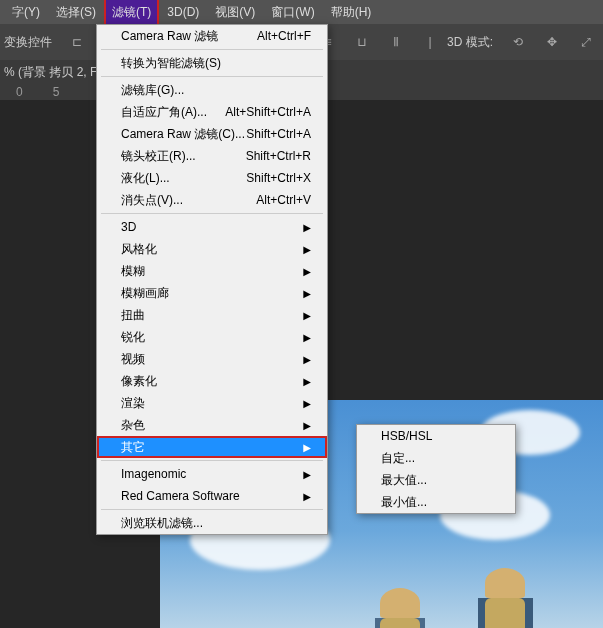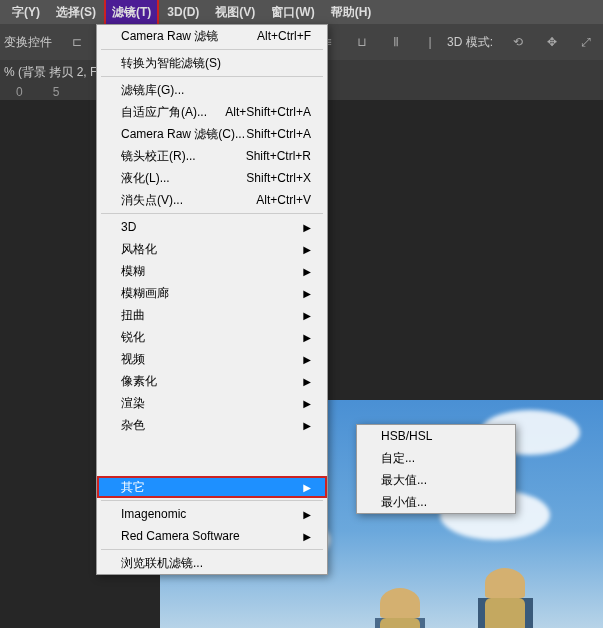--- a/index.html
+++ b/index.html
@@ -1,39 +1,39 @@
 <!DOCTYPE html>
 <html><head>
 <meta charset="utf-8">
 <style>
   * { margin: 0; padding: 0; box-sizing: border-box; font-family: "Microsoft YaHei", sans-serif; font-size: 12px; }
   body { background: #535353; width: 603px; height: 628px; overflow: hidden; position: relative; }
   
-  .menubar { background: #535353; height: 24px; display: flex; align-items: center; padding-left: 4px; color: #ddd; font-weight: bold; }
+  .menubar { background: #535353; height: 24px; display: flex; align-items: center; padding-left: 4px; color: #ddd; }
   .menubar-item { padding: 4px 8px; cursor: pointer; }
   .menubar-item.active { background: #4c1d95; border: 2px solid #cc2222; padding: 9px 6px; }
   
   .toolbar { background: #434343; height: 36px; display: flex; align-items: center; padding-left: 4px; color: #ccc; }
   .toolbar-label { margin-right: 8px; }
   .tool-icon { width: 26px; height: 26px; margin: 0 4px; display: inline-flex; align-items: center; justify-content: center; color: #aaa; }
   
   .tab-bar { background: #3a3a3a; height: 24px; display: flex; align-items: center; padding-left: 4px; color: #ccc; }
   
   .ruler-h { background: #3a3a3a; height: 16px; display: flex; align-items: center; color: #999; font-size: 10px; padding-left: 16px; }
   .ruler-tick { margin-right: 30px; }
   
   .canvas-area { position: absolute; left: 0; top: 100px; right: 0; bottom: 0; background: #262626; }
   
   .photo { position: absolute; left: 160px; top: 300px; width: 443px; height: 328px; 
     background: linear-gradient(to bottom, #4a90d4 0%, #6ba8dc 40%, #b8d4e8 70%, #d4b896 100%); overflow: hidden; }
   .cloud { position: absolute; background: rgba(255,255,255,0.85); border-radius: 50%; filter: blur(2px); }
   
   .dropdown { position: absolute; left: 96px; top: 24px; width: 232px; background: #f0f0f0; border: 1px solid #999; box-shadow: 2px 2px 8px rgba(0,0,0,0.4); }
   .menu-item { display: flex; justify-content: space-between; align-items: center; padding: 4px 16px 4px 24px; color: #000; cursor: pointer; height: 22px; }
-  .menu-item.highlighted { background: #1e90ff; color: #fff; border: 2px solid #cc2222; padding: 2px 14px 2px 22px; margin-top: 40px; }
+  .menu-item.highlighted { background: #1e90ff; color: #fff; border: 2px solid #cc2222; padding: 2px 14px 2px 22px; }
   .menu-sep { height: 1px; background: #ccc; margin: 2px 4px; }
   .arrow-r { font-size: 10px; }
   
   .submenu { position: absolute; left: 356px; top: 424px; width: 160px; background: #f0f0f0; border: 1px solid #999; box-shadow: 2px 2px 8px rgba(0,0,0,0.4); }
   .sub-item { padding: 4px 16px 4px 24px; color: #000; cursor: pointer; height: 22px; display: flex; align-items: center; }
   .sub-item.highlighted { background: #1e90ff; color: #fff; border: 2px solid #cc2222; padding: 2px 14px 2px 22px; }
   
   .person { position:absolute; bottom:0; }
   .person.p1 { left:200px; width:80px; height:140px; }
   .person.p2 { left:300px; width:90px; height:160px; }

